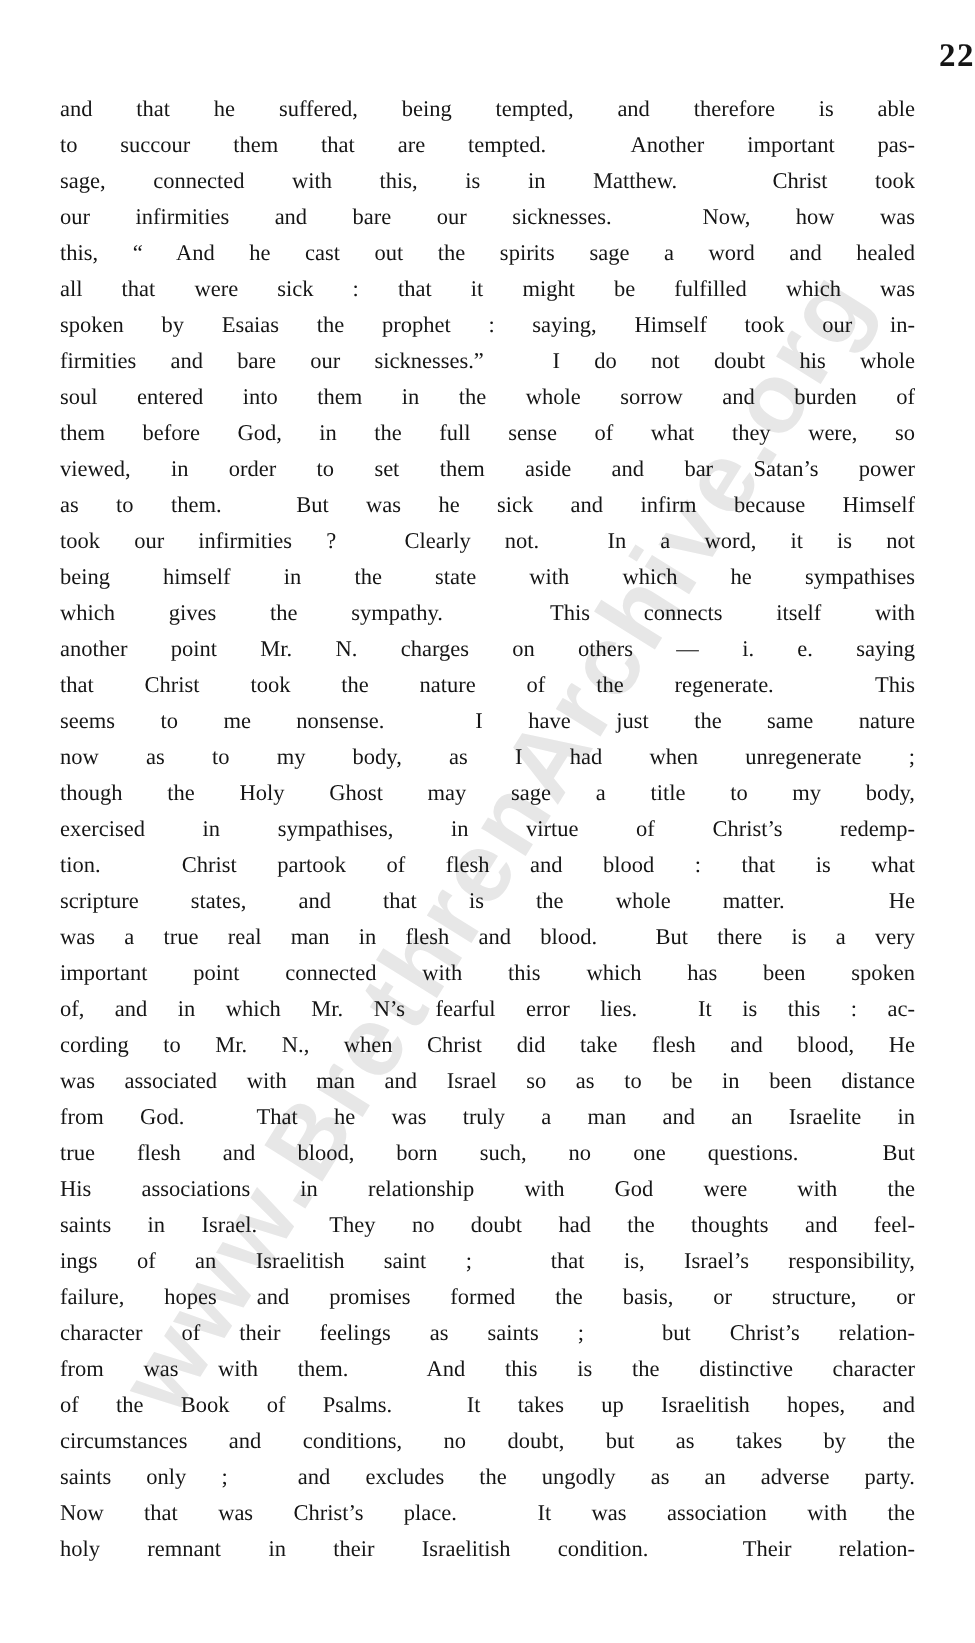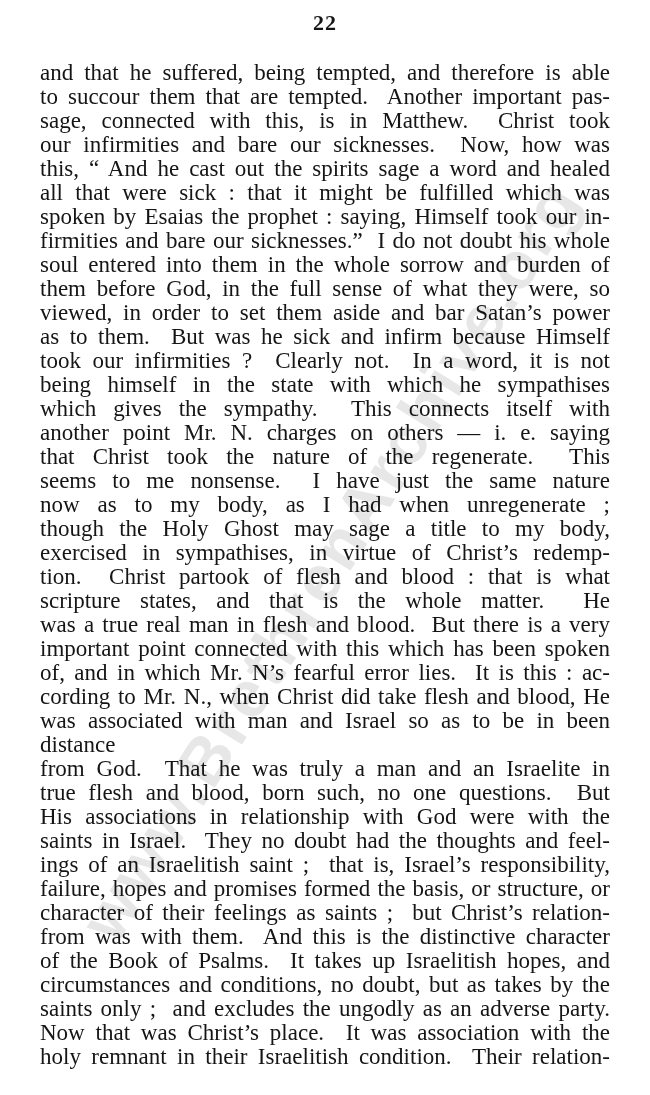--- a/index.html
+++ b/index.html
@@ -5,22 +5,22 @@
   html, body { margin:0; padding:0; background:#ffffff; }
   .page {
     position:relative;
     width:650px; height:1095px;
     background:#ffffff;
     overflow:hidden;
     font-family:"Liberation Serif", serif;
     color:#151515;
   }
   .page-number {
-    position:absolute; top:10px; left:0; right:0;
-    text-align:center;
+    position:absolute; top:24px; left:0; right:0;
+    text-align:right;
     font-weight:bold;
     font-size:22px;
     letter-spacing:1px;
     z-index:2;
   }
   .watermark {
     position:absolute; left:330px; top:560px;
     transform:translate(-50%,-50%) rotate(-58deg);
     transform-origin:center center;
     font-family:"Liberation Sans", sans-serif;
@@ -29,21 +29,21 @@
     letter-spacing:3px;
     white-space:nowrap;
     z-index:0;
     user-select:none;
   }
   .text-block {
     position:absolute; top:61px; left:40px; width:570px;
     z-index:1;
   }
   .line {
-    font-size:23px;
+    font-size:15px;
     line-height:24px;
     text-align:justify;
     text-align-last:justify;
     -moz-text-align-last:justify;
   }
   .it { }
 </style>
 </head>
 <body>
 

